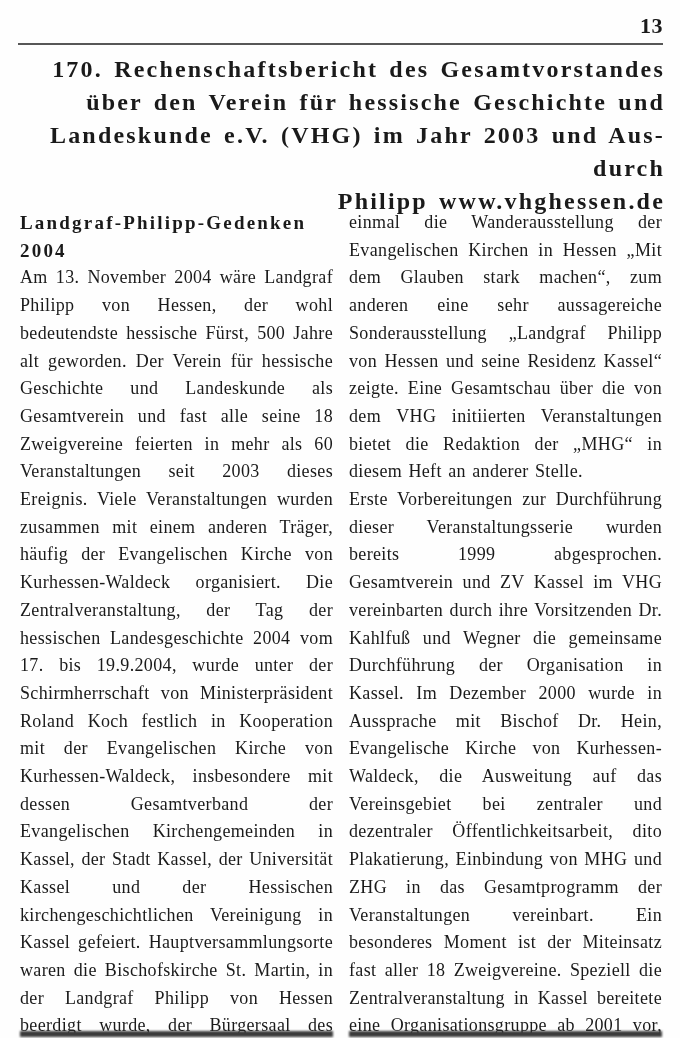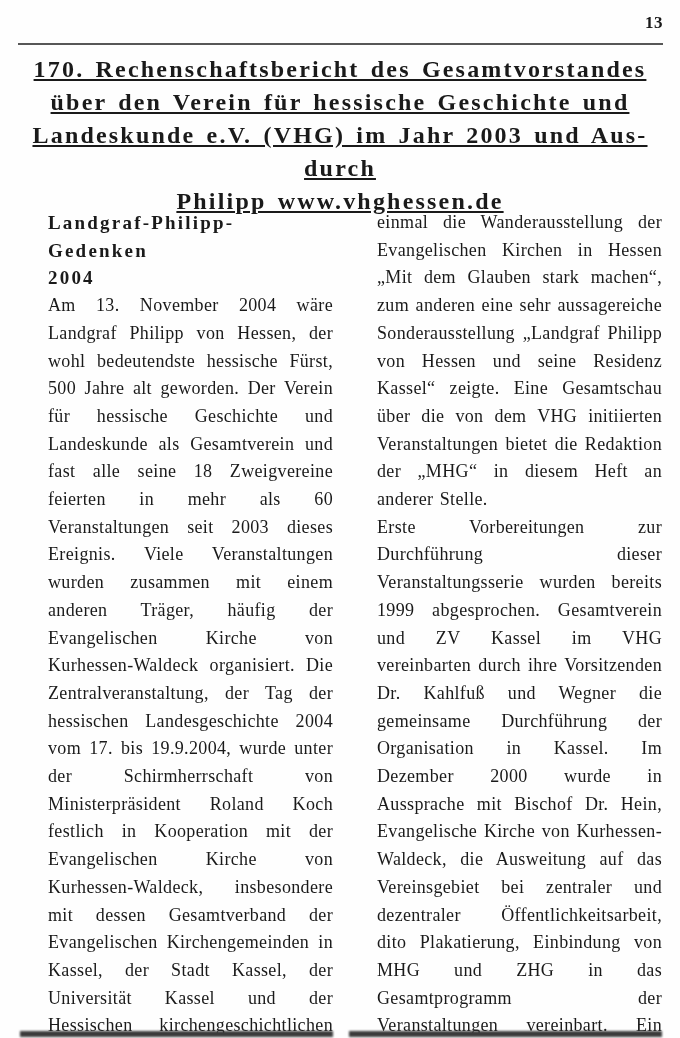--- a/index.html
+++ b/index.html
@@ -13,63 +13,61 @@
     height: 1038px;
     background: #fefefe;
     overflow: hidden;
     font-family: "Liberation Serif", "DejaVu Serif", serif;
     color: #1a1a1a;
   }
   .pageno {
     position: absolute;
     top: 13px;
     right: 17px;
-    font-size: 17px;
+    font-size: 22px;
     font-weight: 700;
     letter-spacing: 0.5px;
   }
   .rule {
     position: absolute;
     top: 43px;
     left: 18px;
     width: 645px;
     height: 2px;
     background: #575757;
   }
   .title {
     position: absolute;
     top: 53px;
     left: 15px;
     width: 650px;
-    text-align: center;
+    text-align: right;
     font-size: 24px;
     font-weight: 700;
     letter-spacing: 2.2px;
     word-spacing: 3px;
     line-height: 33px;
-    text-decoration: underline;
   }
   .cols {
     position: absolute;
     top: 209px;
     left: 20px;
     width: 642px;
     height: 829px;
     display: flex;
     gap: 16px;
     overflow: hidden;
   }
   .col {
     width: 313px;
     font-size: 18px;
     line-height: 27.7px;
     text-align: justify;
     letter-spacing: 0.35px;
     word-spacing: 1.5px;
-    margin-left: 28px;
   }
   .colhead {
     font-weight: 700;
     font-size: 19px;
     letter-spacing: 2.2px;
   }
   .col p {
     margin: 0;
   }
   .col p.cont {

